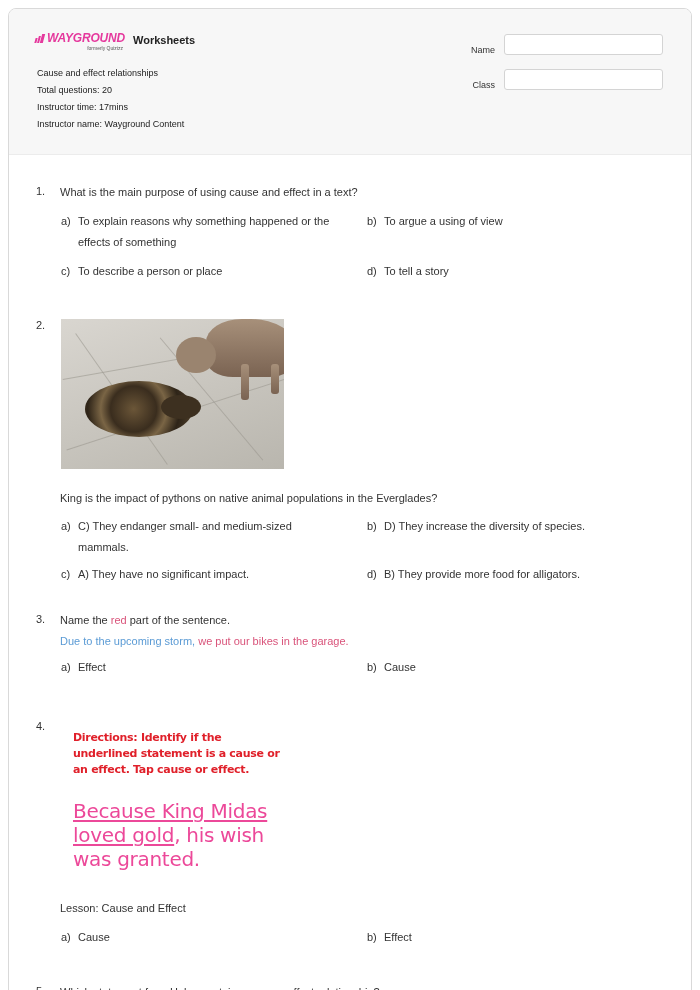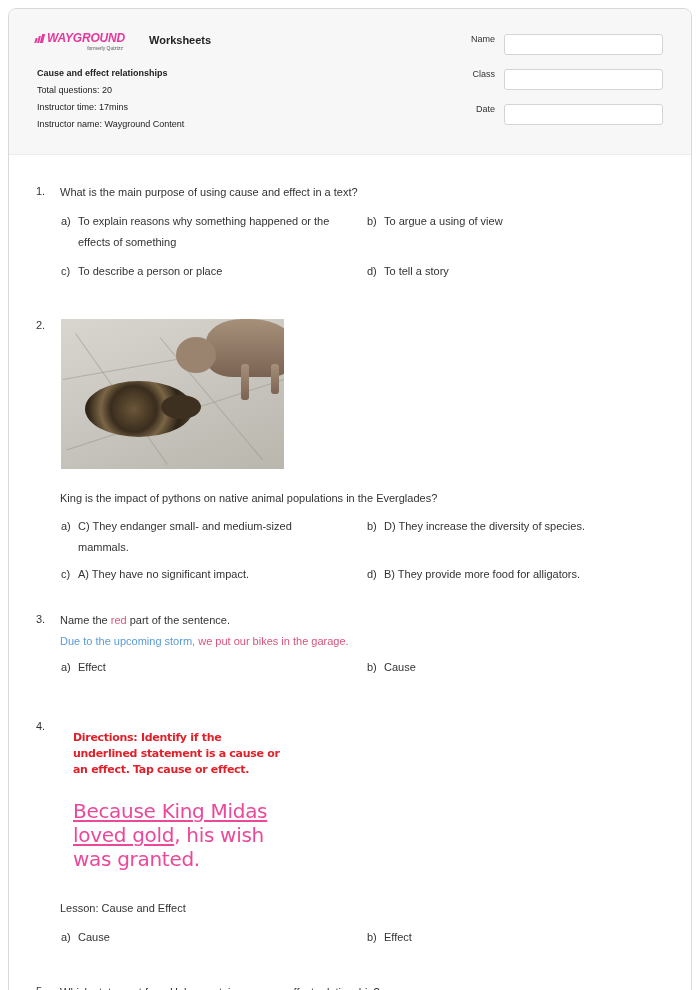--- a/index.html
+++ b/index.html
@@ -14,28 +14,28 @@
     .header {
       position: relative; height: 146px; background: #f7f7f7;
       border-bottom: 1px solid #ececec;
     }
     .brand { position: absolute; left: 26px; top: 23px; display: flex; align-items: flex-start; }
     .logo { display: flex; flex-direction: column; align-items: flex-end; }
     .logo-main { display: flex; align-items: center; color: #e5399d; font-weight: bold; font-style: italic; font-size: 12px; letter-spacing: -0.2px; line-height: 12px; }
     .logo-bars { display: inline-flex; align-items: flex-end; margin-right: 3px; gap: 1px; }
     .logo-bars span { display: inline-block; width: 2px; background: #e5399d; transform: skewX(-15deg); }
     .logo-sub { font-size: 5px; color: #555; margin-top: 1px; margin-right: 2px; line-height: 6px; }
-    .brand-title { font-size: 11px; font-weight: bold; color: #222; margin-left: 24px; margin-top: 2px; }
+    .brand-title { font-size: 11px; font-weight: bold; color: #222; margin-left: 8px; margin-top: 2px; }
 
     .meta { position: absolute; left: 28px; top: 59px; font-size: 9px; color: #222; }
-    .meta .title { font-weight: bold; margin-bottom: 7px; }
+    .meta .title { font-weight: normal; margin-bottom: 7px; }
     .meta div { line-height: 10px; margin-bottom: 7px; }
 
     .fields { position: absolute; right: 28px; top: 25px; }
-    .field-row { display: flex; align-items: flex-start; justify-content: flex-end; margin-bottom: 14px; height: 21px; }
+    .field-row { display: flex; align-items: flex-end; justify-content: flex-end; margin-bottom: 14px; height: 21px; }
     .field-row label { font-size: 9px; color: #333; margin-right: 9px; }
     .field-row input { width: 159px; height: 21px; border: 1px solid #d4d4d4; border-radius: 3px; background: #fff; }
 
     .content { position: absolute; left: 0; top: 146px; width: 100%; }
     .q { position: absolute; left: 0; width: 100%; font-size: 11px; color: #333; }
     .qnum { position: absolute; left: 27px; top: 0; }
     .qtext { position: absolute; left: 51px; top: 0; width: 600px; line-height: 14px; }
     .opt { position: absolute; font-size: 11px; line-height: 21px; color: #333; }
     .opt .letter { position: absolute; left: 0; top: 0; }
     .opt .otext { display: block; padding-left: 17px; }
@@ -85,24 +85,20 @@
       <div>Instructor name: Wayground Content</div>
     </div>
 
     <div class="fields">
       <div class="field-row">
         <label>Name</label>
         <input type="text" value="" style="">
       </div>
       <div class="field-row">
         <label>Class</label>
-        <input type="text" value="" style="">
-      </div>
-      <div class="field-row">
-        <label>Date</label>
         <input type="text" value="" style="">
       </div>
     </div>
   </div>
 
   <div class="content">
 
     <div class="q" style="top:30px;">
       <span class="qnum">1.</span>
       <span class="qtext">What is the main purpose of using cause and effect in a text?</span>

